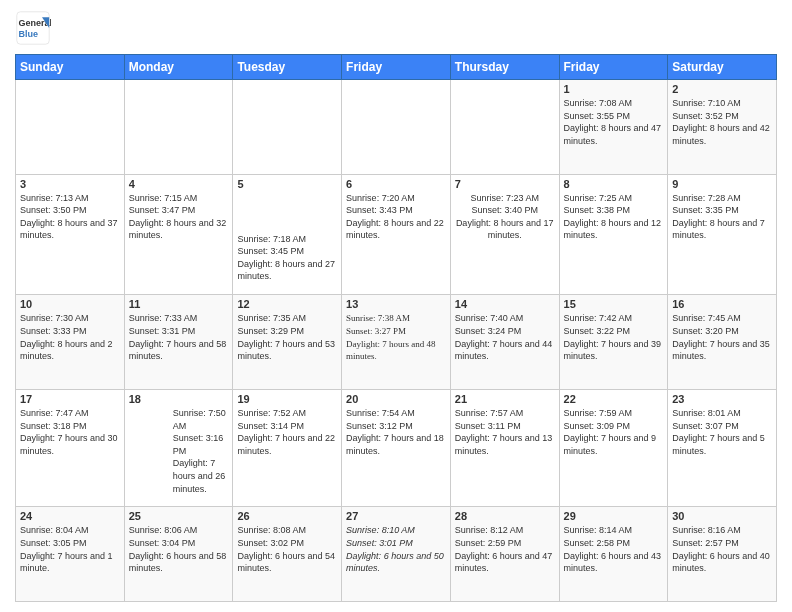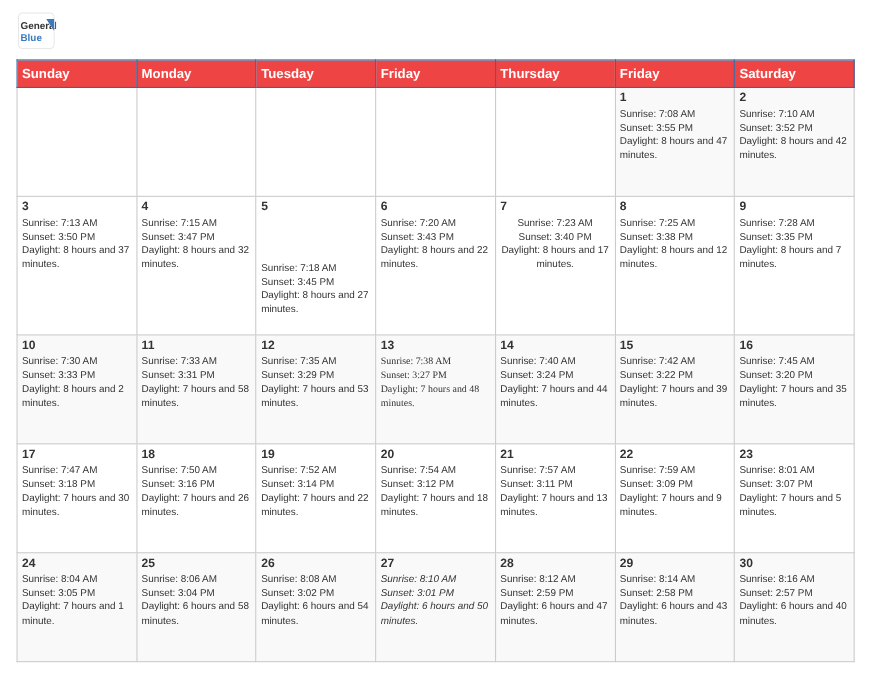--- a/index.html
+++ b/index.html
@@ -46,21 +46,21 @@
       color: #555;
     }
     .calendar {
       flex: 1;
       border: 1px solid #ccc;
       border-collapse: collapse;
       width: 100%;
       table-layout: fixed;
     }
     .calendar thead th {
-      background-color: #ef4444;
+      background-color: #3b82f6;
       color: #fff;
       font-size: 12px;
       font-weight: bold;
       padding: 5px 4px;
       text-align: left;
       border: 1px solid #2e6aa8;
     }
     .calendar tbody td {
       vertical-align: top;
       border: 1px solid #ccc;
@@ -233,21 +233,21 @@
         </tr>
         <tr>
           <td>
             <span class="day-number">17</span>
             <div class="day-info" style="white-space: pre-line;">Sunrise: 7:47 AM
 Sunset: 3:18 PM
 Daylight: 7 hours and 30 minutes.</div>
           </td>
           <td>
             <span class="day-number">18</span>
-            <div class="day-info" style="white-space: pre-line;">Sunrise: 7:50 AM
+            <div class="day-info" style="white-space: pre-line; margin-left: 44px;">Sunrise: 7:50 AM
 Sunset: 3:16 PM
 Daylight: 7 hours and 26 minutes.</div>
           </td>
           <td>
             <span class="day-number">19</span>
             <div class="day-info" style="white-space: pre-line;">Sunrise: 7:52 AM
 Sunset: 3:14 PM
 Daylight: 7 hours and 22 minutes.</div>
           </td>
           <td>

